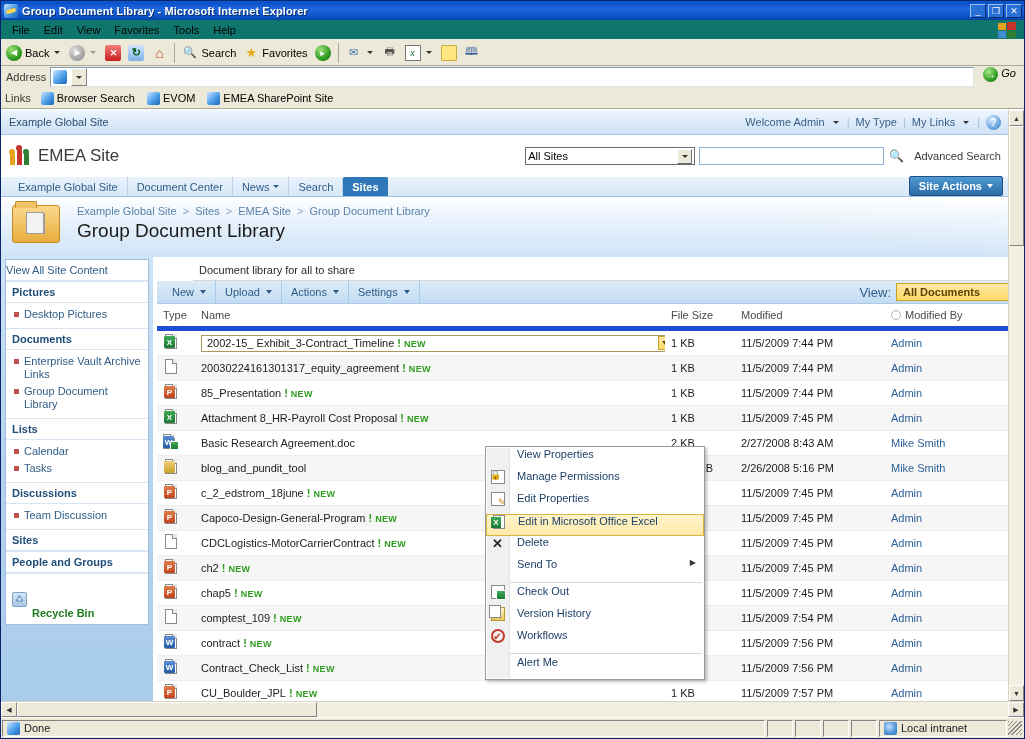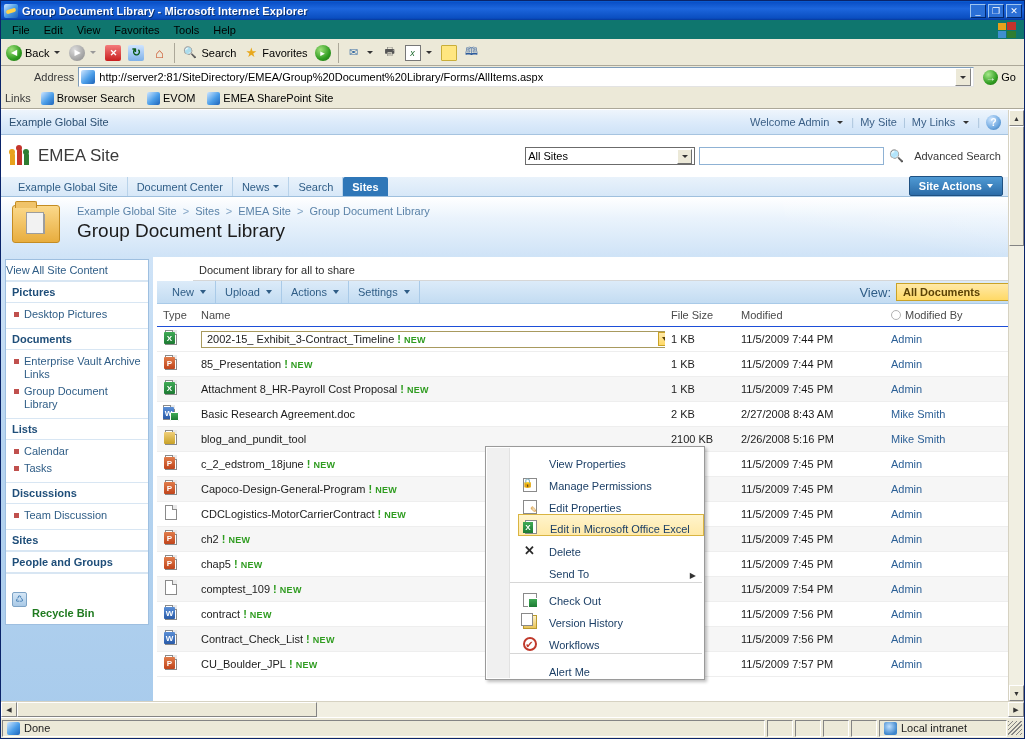--- a/index.html
+++ b/index.html
@@ -89,33 +89,33 @@
                     display:flex; align-items:center; justify-content:center; }
   .ic-edit { border:1px solid #777; background:#fff; }
   .ic-edit:after { content:"x"; position:absolute; inset:0; color:#1f6b2f; font-size:9px; font-style:italic;
                    display:flex; align-items:center; justify-content:center; }
   .ic-note { background:#ffe680; border:1px solid #c9ae3a; border-radius:1px; }
   .ic-msgr:after { content:"🕮"; position:absolute; inset:0; color:#2b5a9c; font-size:11px;
                    display:flex; align-items:center; justify-content:center; }
 
   .addrbar { height: 22px; flex: 0 0 22px; background: #ece9d8; display: flex; align-items: center;
              gap: 4px; padding: 0 3px; }
-  .addrbar .alabel { font-size: 11px; color: #3a3a3a; padding-left: 2px; margin-left: 28px; }
+  .addrbar .alabel { font-size: 11px; color: #3a3a3a; padding-left: 2px; }
   .addr-input {
     flex: 1 1 auto; height: 20px; background: #fff;
     border: 1px solid; border-color: #7f9db9 #e3e3e3 #e3e3e3 #7f9db9;
     display: flex; align-items: center; gap: 4px; padding: 0 2px; position: relative;
   }
   .addr-ieicon { width:14px;height:14px;flex:0 0 14px;
     background: linear-gradient(135deg,#cfe6ff,#4a9de8 55%,#1f63b8); border-radius:2px; }
   .addr-text { font-size: 11px; color: #000; white-space: nowrap; overflow: hidden; flex:1 1 auto; }
   .addr-drop { width: 16px; height: 18px; background: #ece9d8;
      border: 1px solid; border-color: #fff #848484 #848484 #fff;
      display: flex; align-items: center; justify-content: center; flex:0 0 16px; }
-  .go-btn { display:flex; align-items:center; gap:3px; padding:0 5px; height:20px; }
+  .go-btn { display:flex; align-items:flex-start; gap:3px; padding:0 5px; height:20px;font-style:italic; }
   .go-circle { width:15px;height:15px;border-radius:50%;
      background: radial-gradient(circle at 35% 30%,#a6e98a,#2f9c20 62%,#1b6410); position:relative; }
   .go-circle:after { content:"→"; position:absolute; inset:0; color:#fff; font-size:10px; font-weight:bold;
      display:flex; align-items:center; justify-content:center; }
 
   .linksbar { height: 21px; flex: 0 0 21px; background: #ece9d8; display: flex; align-items: center;
               gap: 4px; padding: 0 4px; border-bottom: 1px solid #aca899; }
   .linksbar .llabel { font-size: 11px; color: #3a3a3a; margin-right: 2px; }
   .lnk { display: flex; align-items: center; gap: 3px; padding: 0 4px; font-size: 11px; color: #000; }
   .lnk .licon { width: 13px; height: 13px;
@@ -238,21 +238,21 @@
   .lt-view .vl { font-size: 13px; color: #2f5d86; }
   .lt-viewbox {
     background: linear-gradient(180deg,#ffe9a8,#ffd966); border: 1px solid #c9a227;
     font-size: 11px; font-weight: bold; color: #5c4205; padding: 2px 6px; width: 125px;
     display: flex; align-items: center; justify-content: space-between;
   }
 
   .lib-table { width: 100%; border-collapse: collapse; table-layout: fixed; }
   .lib-table th {
     font-size: 11px; color: #4a4a4a; font-weight: normal; text-align: left;
-    padding: 5px 4px 5px 6px; border-bottom: 1px solid #1d4ed8; background: #fff;
+    padding: 5px 4px 5px 6px; border-bottom: 5px solid #1d4ed8; background: #fff;
   }
   .lib-table td {
     font-size: 11px; color: #1c1c1c; padding: 3px 4px 3px 6px; border-bottom: 1px solid #eeeeee;
     white-space: nowrap; overflow: hidden;
   }
   .lib-table tr.alt td { background: #f6f6f6; }
   .lib-table tr.sel td { background: #ffffff; }
   .col-type { width: 38px; }
   .col-name { width: 470px; }
   .col-size { width: 70px; }
@@ -297,22 +297,22 @@
                      border-top:4px solid #5c4205; }
 
   
   .ctxmenu {
     position: absolute; left: 484px; top: 336px; width: 220px;
     background: #fff; border: 1px solid #9a9a9a; box-shadow: 2px 2px 3px rgba(0,0,0,.25);
     padding: 1px 0; z-index: 30;
   }
   .ctx-gutter { position: absolute; left: 1px; top: 1px; bottom: 1px; width: 23px;
                 background: #f0f0f0; border-right: 1px solid #e2e2e2; }
-  .ctx-item { display: flex; align-items: flex-end; height: 22px; position: relative; z-index: 2;
-              padding-left: 0; font-size: 11px; color: #1c3f66; margin-left: 32px; }
+  .ctx-item { display: flex; align-items: flex-start; height: 22px; position: relative; z-index: 2;
+              padding-left: 0; font-size: 11px; color: #1c3f66; }
   .ctx-item .ci-icon { width: 23px; flex: 0 0 23px; display: flex; align-items: center; justify-content: center; }
   .ctx-item .ci-label { padding-left: 8px; flex: 1 1 auto; }
   .ctx-item.hl { background: linear-gradient(180deg,#fff4cc,#ffe9a8); border: 1px solid #d9b441;
                  height: 22px; }
   .ctx-item .submark { margin-right: 8px; font-size: 8px; color: #333; }
   .ctx-sep { height: 1px; background: #d6d6d6; margin: 2px 2px 2px 24px; position: relative; z-index: 2; }
 
   .ci-props { width:14px;height:14px;background:#fff;border:1px solid #8a8a8a; position:relative; }
   .ci-props:after{ content:"✎"; position:absolute; right:-2px; bottom:-2px; font-size:9px; color:#d08a1c; }
   .ci-perm { width:14px;height:14px;background:#fff;border:1px solid #8a8a8a; position:relative; }
@@ -448,21 +448,20 @@
     </div>
     <div class="tbitem">
       <span class="ic ic-msgr"></span>
     </div>
   </div>
 
   <div class="addrbar">
     <span class="alabel">Address</span>
     <div class="addr-input">
       <span class="addr-ieicon"></span>
-      <span class="addr-text">http://server2:81/SiteDirectory/EMEA/Group%20Document%20Library/Forms/AllItems.aspx</span>
       <span class="addr-drop">
         <span class="caret"></span>
       </span>
     </div>
     <div class="go-btn">
       <span class="go-circle"></span>
       <span class="lbl" style="font-size:11px">Go</span>
     </div>
   </div>
 
@@ -485,21 +484,21 @@
   <div class="pagearea">
     <div class="pagescroll">
       <div class="sp-root">
 
         <div class="sp-globaltop">
           <span>Example Global Site</span>
           <span class="welcome">
             <span>Welcome Admin</span>
             <span class="caret"></span>
             <span class="sep">|</span>
-            <span>My Site</span>
+            <span>My Type</span>
             <span class="sep">|</span>
             <span>My Links</span>
             <span class="caret"></span>
             <span class="sep">|</span>
             <span class="help-circ"></span>
           </span>
         </div>
 
         <div class="sp-banner">
           <span class="sp-logo">
@@ -673,20 +672,27 @@
                     <td><span class="name-selected">
                         <span><span>2002-15_ Exhibit_3-Contract_Timeline</span><span class="bang">!</span><span class="newflag">NEW</span></span>
                         <span class="name-dd">
                           <span class="tcaret"></span>
                         </span>
                       </span></td>
                     <td>1 KB</td>
                     <td>11/5/2009 7:44 PM</td>
                     <td><span class="by-link">Admin</span></td>
                   </tr>
+                  <tr class="alt">
+                    <td><span class="fic fic-gen"><span class="sheet"></span></span></td>
+                    <td><span>20030224161301317_equity_agreement</span><span class="bang">!</span><span class="newflag">NEW</span></td>
+                    <td>1 KB</td>
+                    <td>11/5/2009 7:44 PM</td>
+                    <td><span class="by-link">Admin</span></td>
+                  </tr>
                   <tr>
                     <td><span class="fic fic-ppt"><span class="sheet"></span><span class="badge">P</span></span></td>
                     <td><span>85_Presentation</span><span class="bang">!</span><span class="newflag">NEW</span></td>
                     <td>1 KB</td>
                     <td>11/5/2009 7:44 PM</td>
                     <td><span class="by-link">Admin</span></td>
                   </tr>
                   <tr class="alt">
                     <td><span class="fic fic-xls"><span class="sheet"></span><span class="badge">X</span></span></td>
                     <td><span>Attachment 8_HR-Payroll Cost Proposal</span><span class="bang">!</span><span class="newflag">NEW</span></td>

